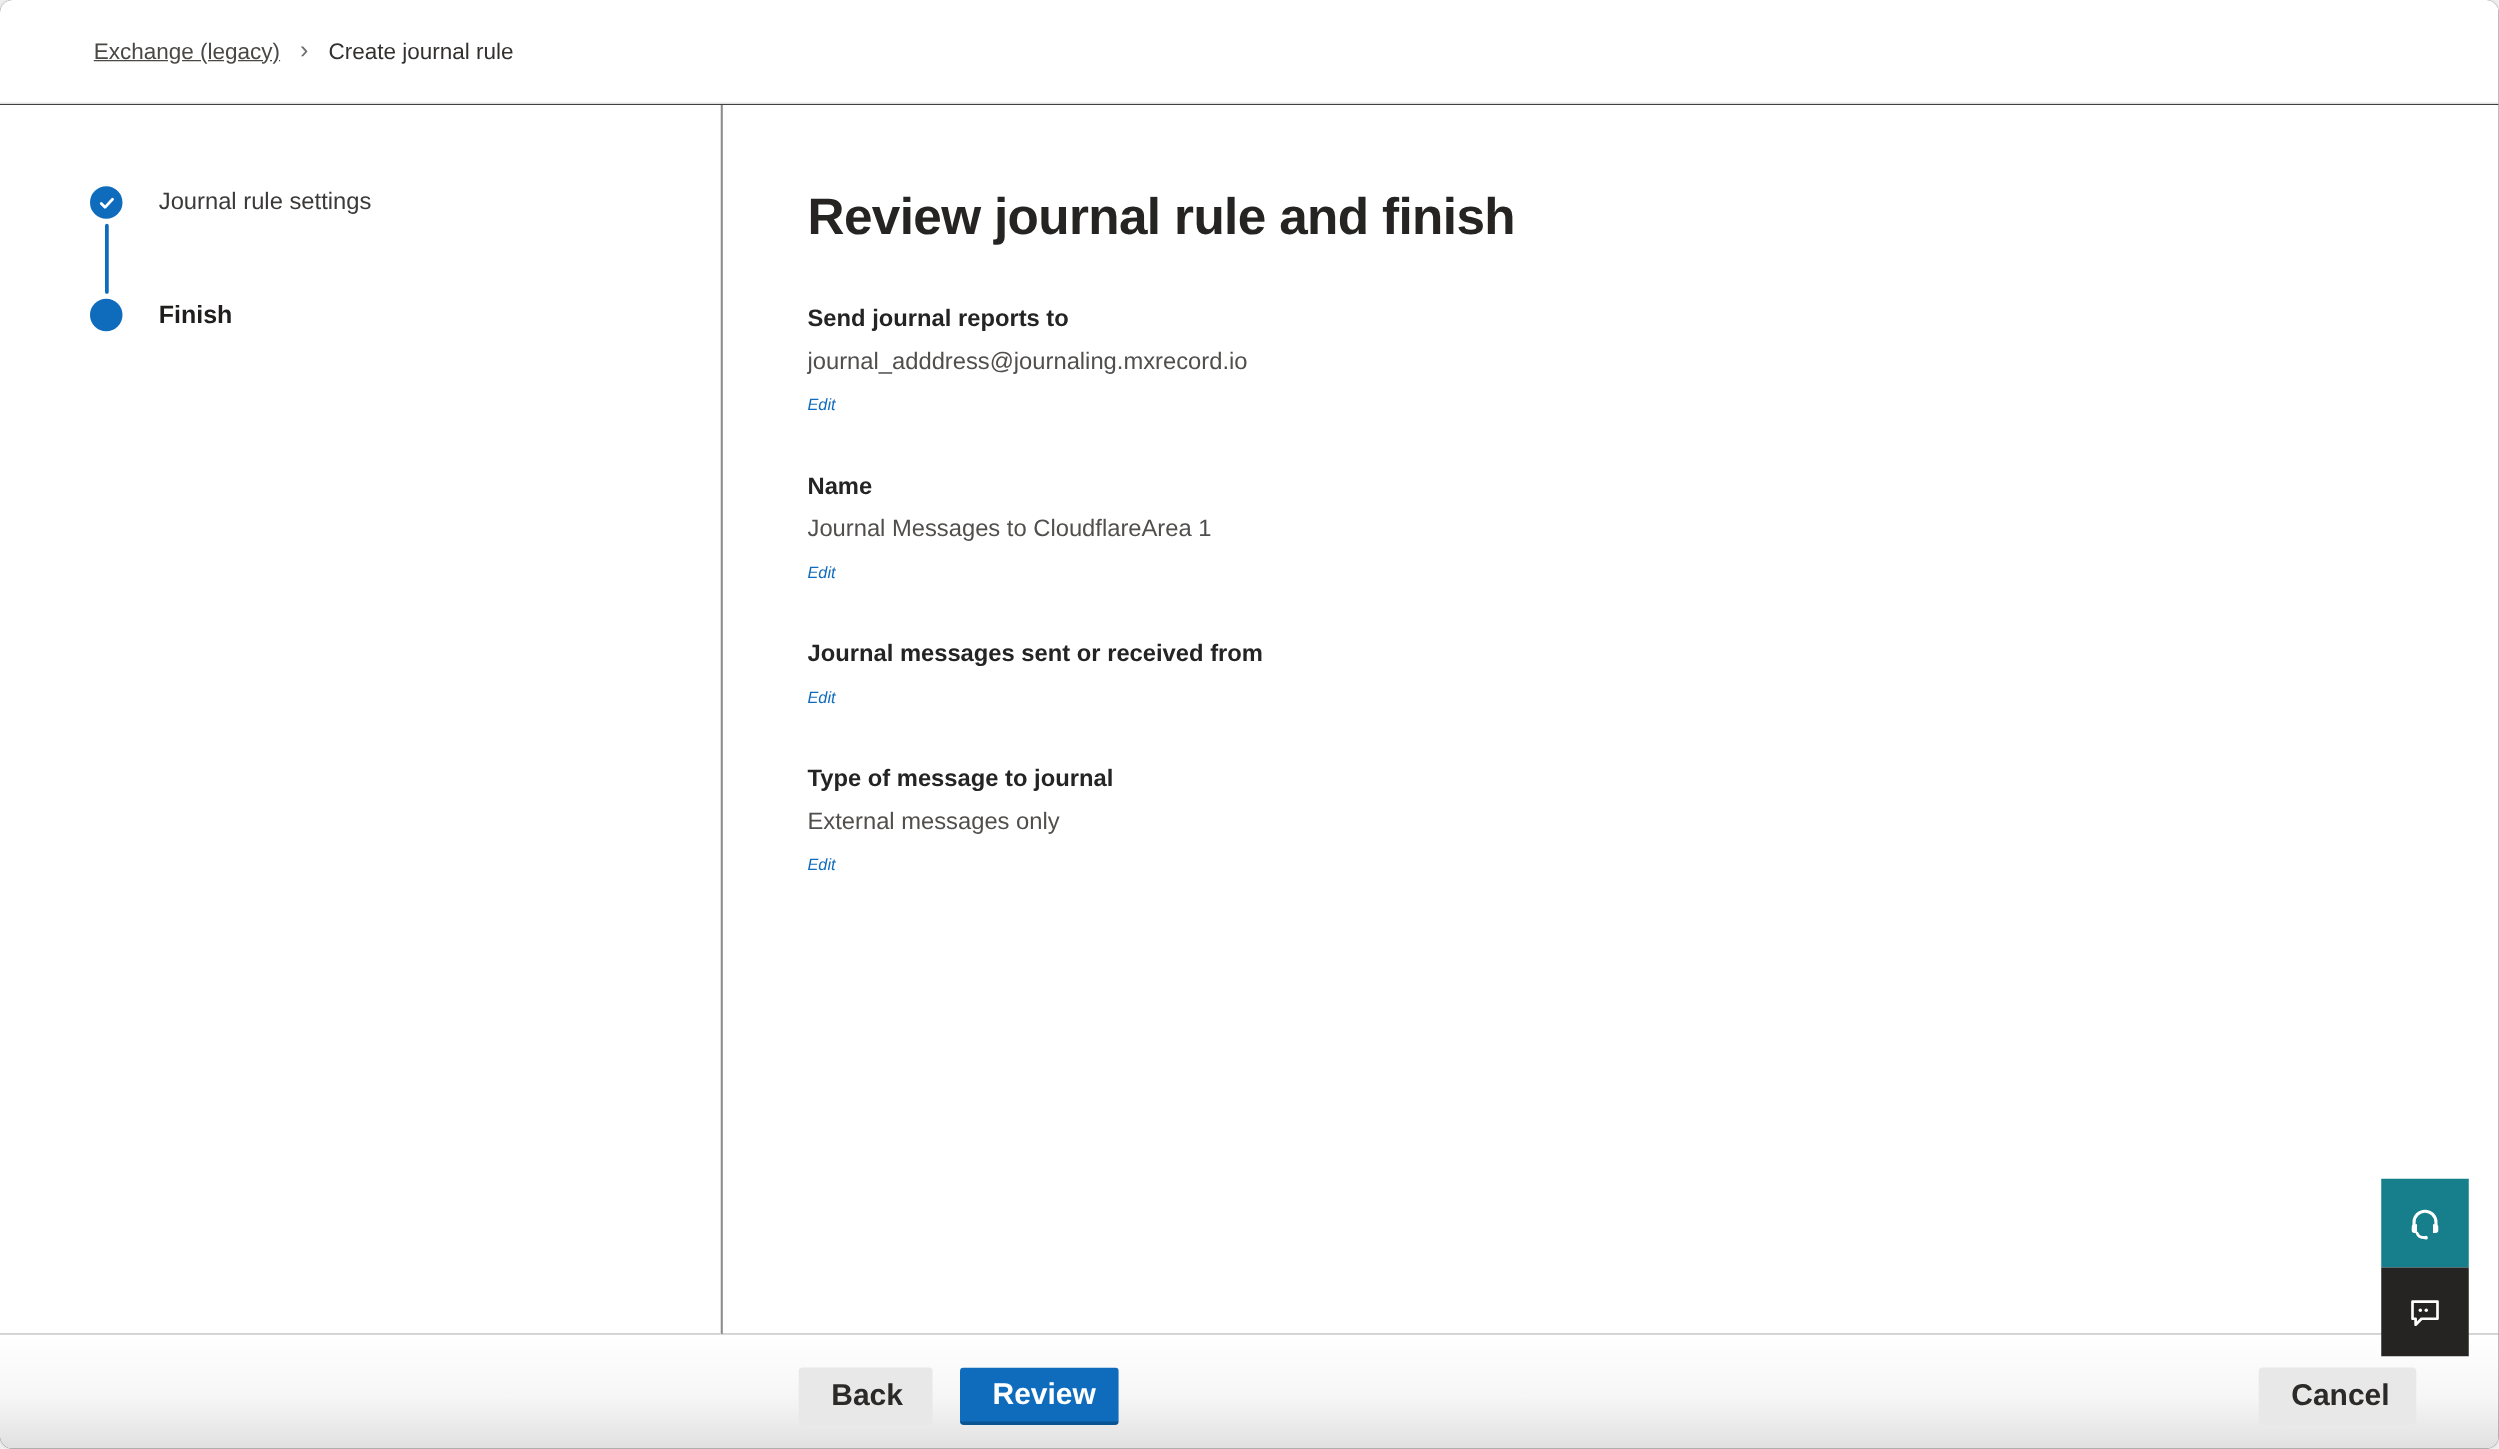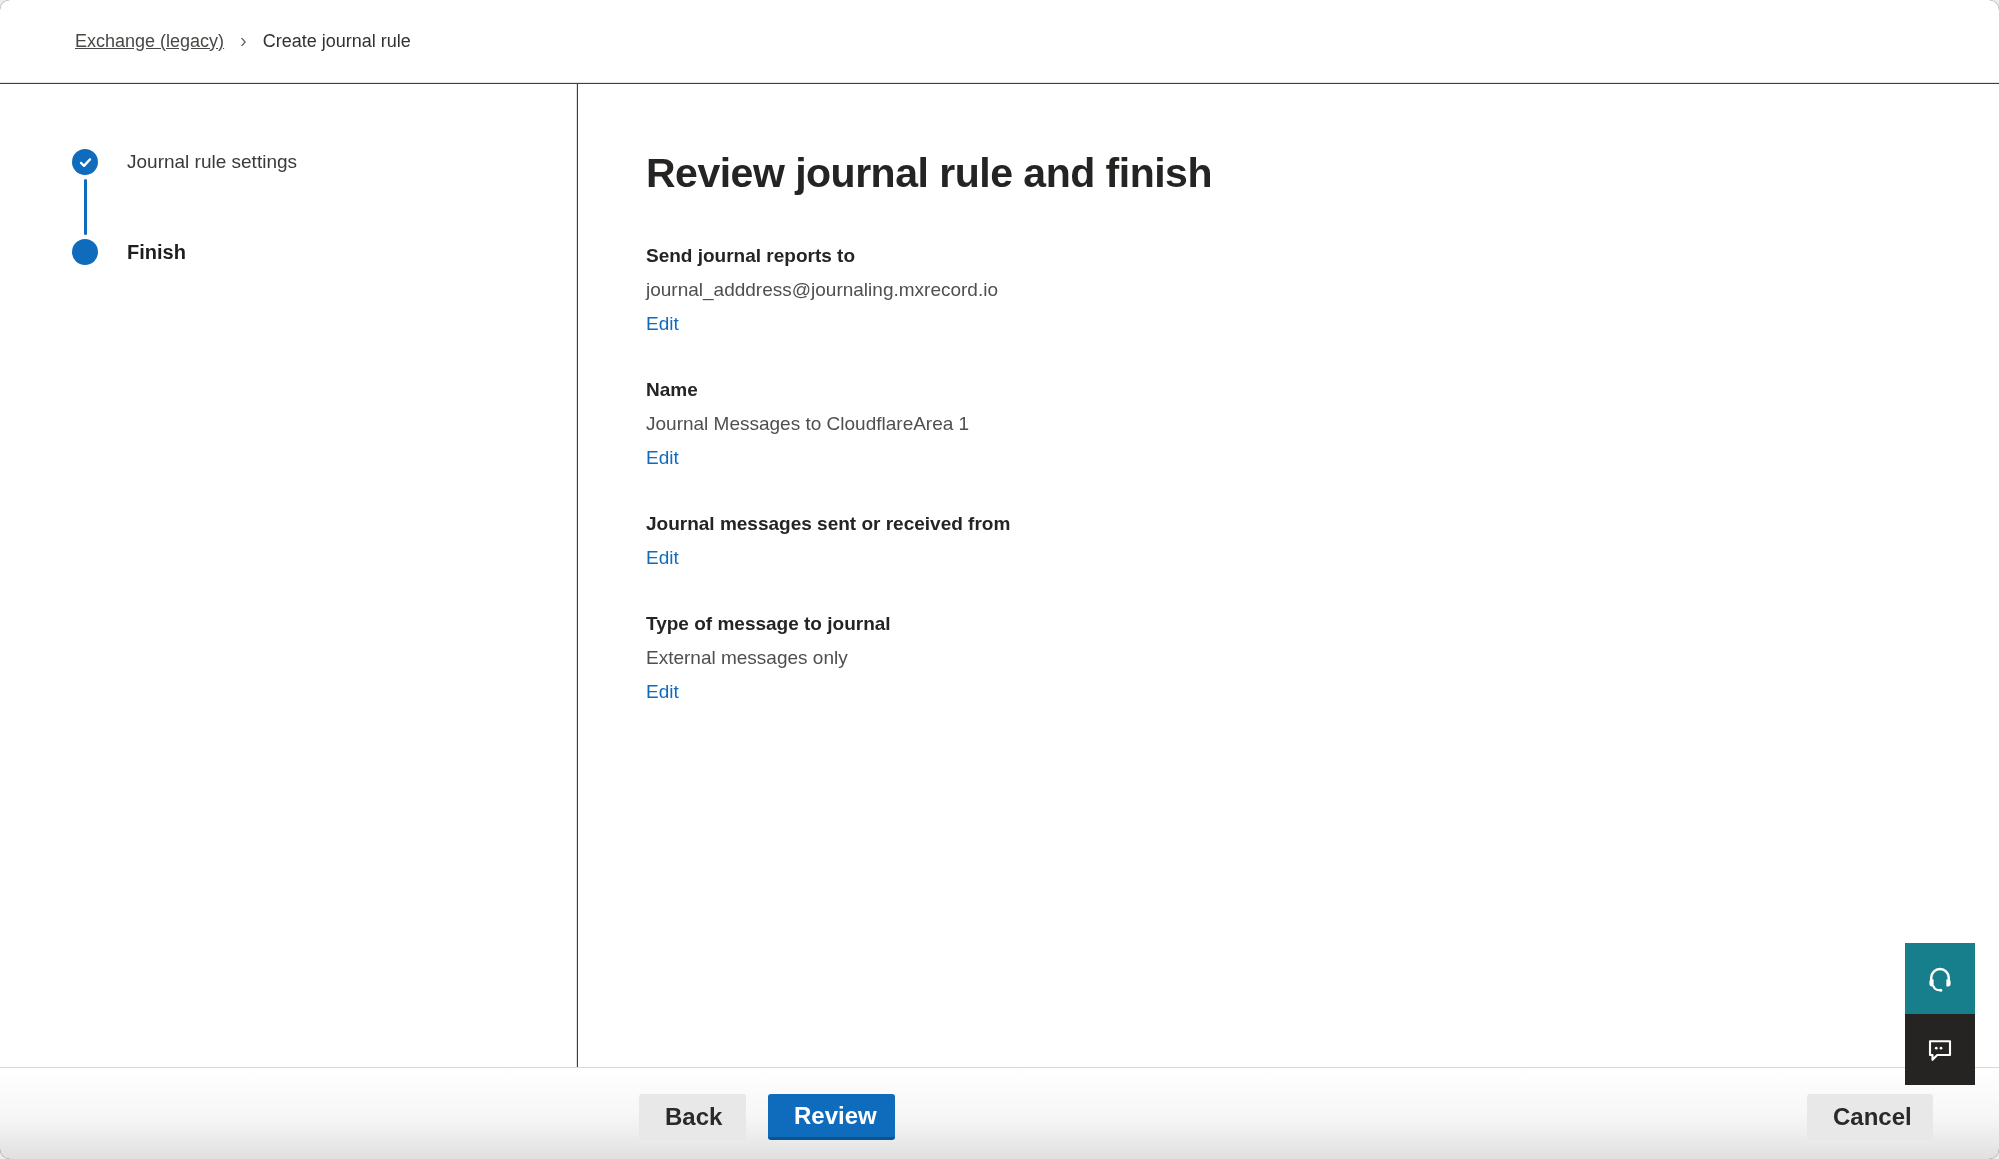--- a/index.html
+++ b/index.html
@@ -78,22 +78,22 @@
   .review-section{margin:0 16px 32px 0;}
   .section-label{
     font-size:19px;font-weight:700;color:#242424;line-height:34px;
   }
   .section-value{
     font-size:19px;color:#514f4d;line-height:34px;
   }
   .section-value:empty{display:none;}
   .edit-link{
     display:inline-block;
-    font-size:19px;color:var(--accent);line-height:34px;
-    text-decoration:none;cursor:pointer;
+    font-size:13px;color:var(--accent);line-height:34px;
+    text-decoration:none;cursor:pointer;font-style:italic;
   }
 
   
   .footer{
     position:absolute;left:0;right:0;bottom:0;height:92px;
     border-top:1px solid #d8d8d8;
     background:linear-gradient(180deg,#ffffff 0%,#f6f6f6 55%,#e7e7e7 86%,#e0e0e0 100%);
   }
   .btn{
     position:absolute;top:26px;height:46px;

